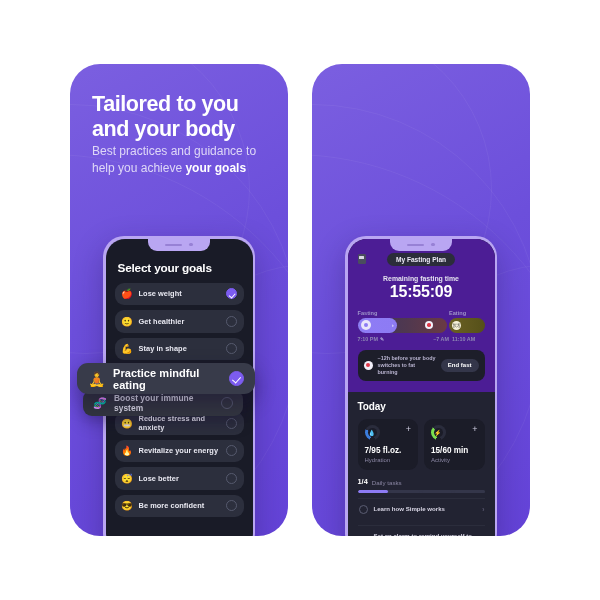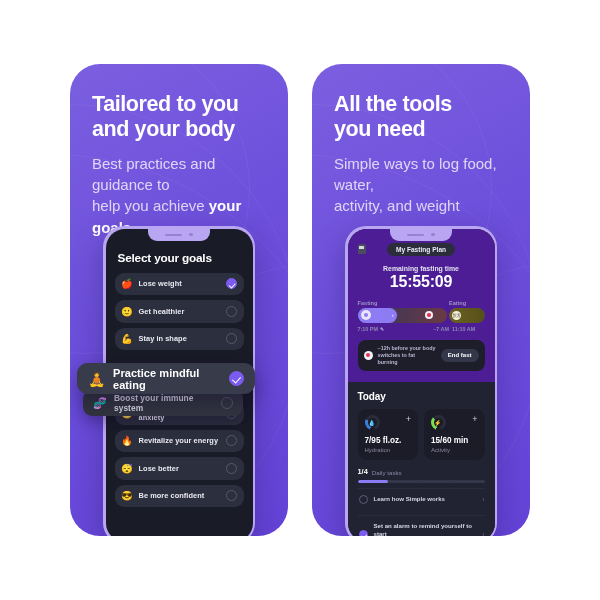--- a/index.html
+++ b/index.html
@@ -44,23 +44,22 @@
   .promo-head { position: relative; padding: 28px 22px 0 22px; }
   .promo-title {
     color: #ffffff;
     font-size: 21.5px;
     line-height: 1.18;
     font-weight: 700;
     letter-spacing: -0.4px;
     white-space: pre-line;
   }
   .promo-sub {
-    margin-top: 10px;
     color: rgba(255,255,255,0.76);
-    font-size: 15px;
+    font-size: 12px;
     line-height: 1.42;
     font-weight: 400;
     white-space: pre-line;
   }
   .promo-sub b { color: #ffffff; font-weight: 700; }
 
   
   .phone-wrap {
     position: absolute;
     left: 50%;
@@ -69,20 +68,21 @@
     width: 152px;
     height: 318px;
   }
   .phone {
     position: relative;
     width: 152px; height: 318px;
     border-radius: 21px;
     background: #b9a6f2;
     padding: 2.5px;
     box-shadow: 0 10px 30px rgba(30,12,70,0.30);
+    margin-top: 10px;
   }
   .screen {
     position: relative;
     width: 100%; height: 100%;
     border-radius: 19px;
     background: #191b27;
     overflow: hidden;
   }
   .notch {
     position: absolute;
@@ -450,26 +450,20 @@
       </div>
     </div>
   </div>
 
   <div class="promo">
     <div class="arc a1"></div>
     <div class="arc a2"></div>
     <div class="arc a3"></div>
     <div class="arc a4"></div>
 
-    <div class="promo-head">
-      <div class="promo-title">All the tools
-you need</div>
-      <div class="promo-sub">Simple ways to log food, water,
-activity, and weight</div>
-    </div>
 
     <div class="phone-wrap">
       <div class="phone">
         <div class="screen">
           <div class="notch">
             <div class="speaker"></div>
             <div class="cam"></div>
           </div>
 
           <div class="tracker-screen">

